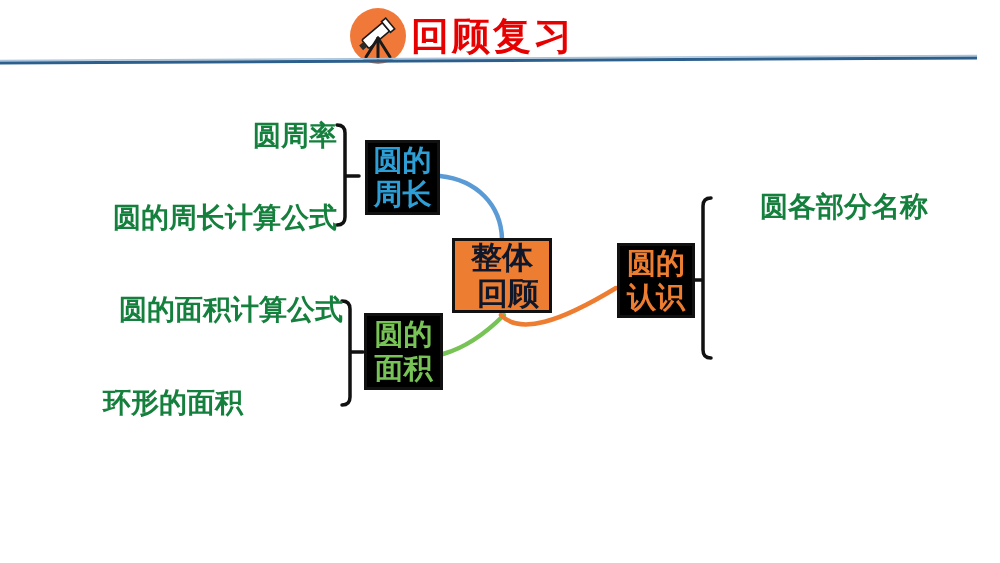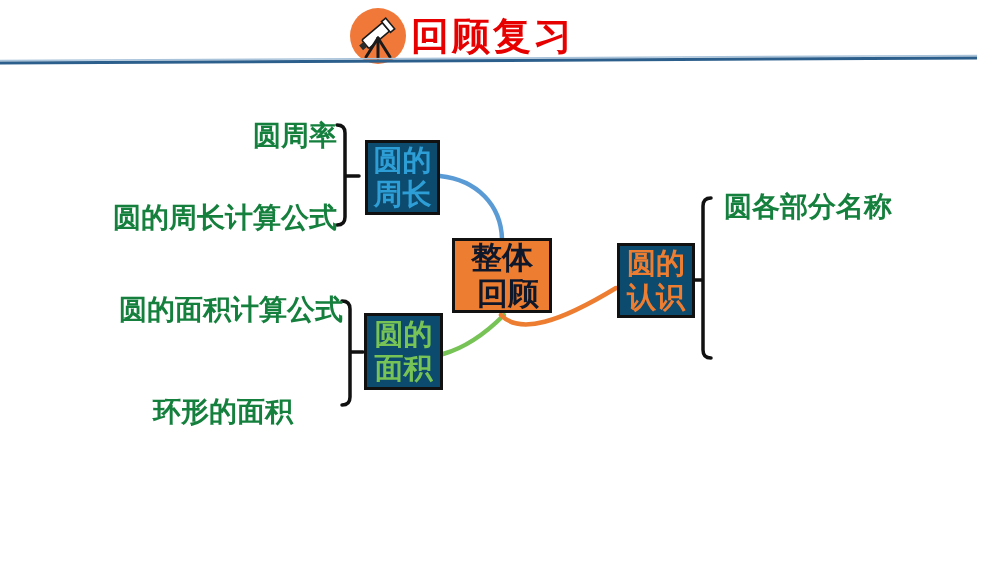--- a/index.html
+++ b/index.html
@@ -10,38 +10,38 @@
   
   .hdr-icon { position:absolute; left:349px; top:7px; width:58px; height:58px; }
   .hdr-title {
     position:absolute; left:411px; top:11px; font-size:38px; font-weight:bold;
     color:#E60000; letter-spacing:3px; white-space:nowrap;
   }
   
   .wires { position:absolute; left:0; top:0; width:1000px; height:563px; pointer-events:none; }
   
   .node {
-    position:absolute; box-sizing:border-box; border:3px solid #111; background:#0c4a6e;
+    position:absolute; box-sizing:border-box; border:3px solid #111; background:#000000;
     display:flex; flex-direction:column; align-items:center; justify-content:center;
     font-weight:bold; font-size:29px; line-height:1.14; text-align:center; white-space:nowrap;
   }
   .node-circumference { left:365px; top:140px; width:75px; height:75px; color:#2E9FD6; }
   .node-area          { left:364px; top:313px; width:79px; height:77px; color:#77C356; }
   .node-recognition   { left:617px; top:243px; width:78px; height:75px; color:#ED7D31; }
   .node-center        { left:452px; top:238px; width:100px; height:75px; background:#ED7D31; color:#0f172a; font-size:31px; }
   .node-center .l2    { margin-left:12px; }
   
   .leaf {
     position:absolute; font-weight:bold; font-size:28px; color:#15803d; white-space:nowrap;
   }
   .leaf-pi            { left:97px;  top:117px; width:240px; text-align:right; }
   .leaf-circ-formula  { left:97px;  top:199px; width:240px; text-align:right; }
   .leaf-area-formula  { left:103px; top:291px; width:240px; text-align:right; }
-  .leaf-ring-area     { left:103px; top:393px; width:240px; text-align:center; }
-  .leaf-part-names    { left:724px; top:188px; }
+  .leaf-ring-area     { left:103px; top:384px; width:240px; text-align:left; }
+  .leaf-part-names    { left:760px; top:188px; }
   .leaf-features      { left:720px; top:343px; }
 </style>
 </head>
 <body>
 
 <div class="stage">
 
   <svg class="hdr-icon" viewBox="0 0 58 58">
     <circle cx="29" cy="29" r="28" fill="#F0793A"></circle>
     <g transform="rotate(-40 29 26)">

